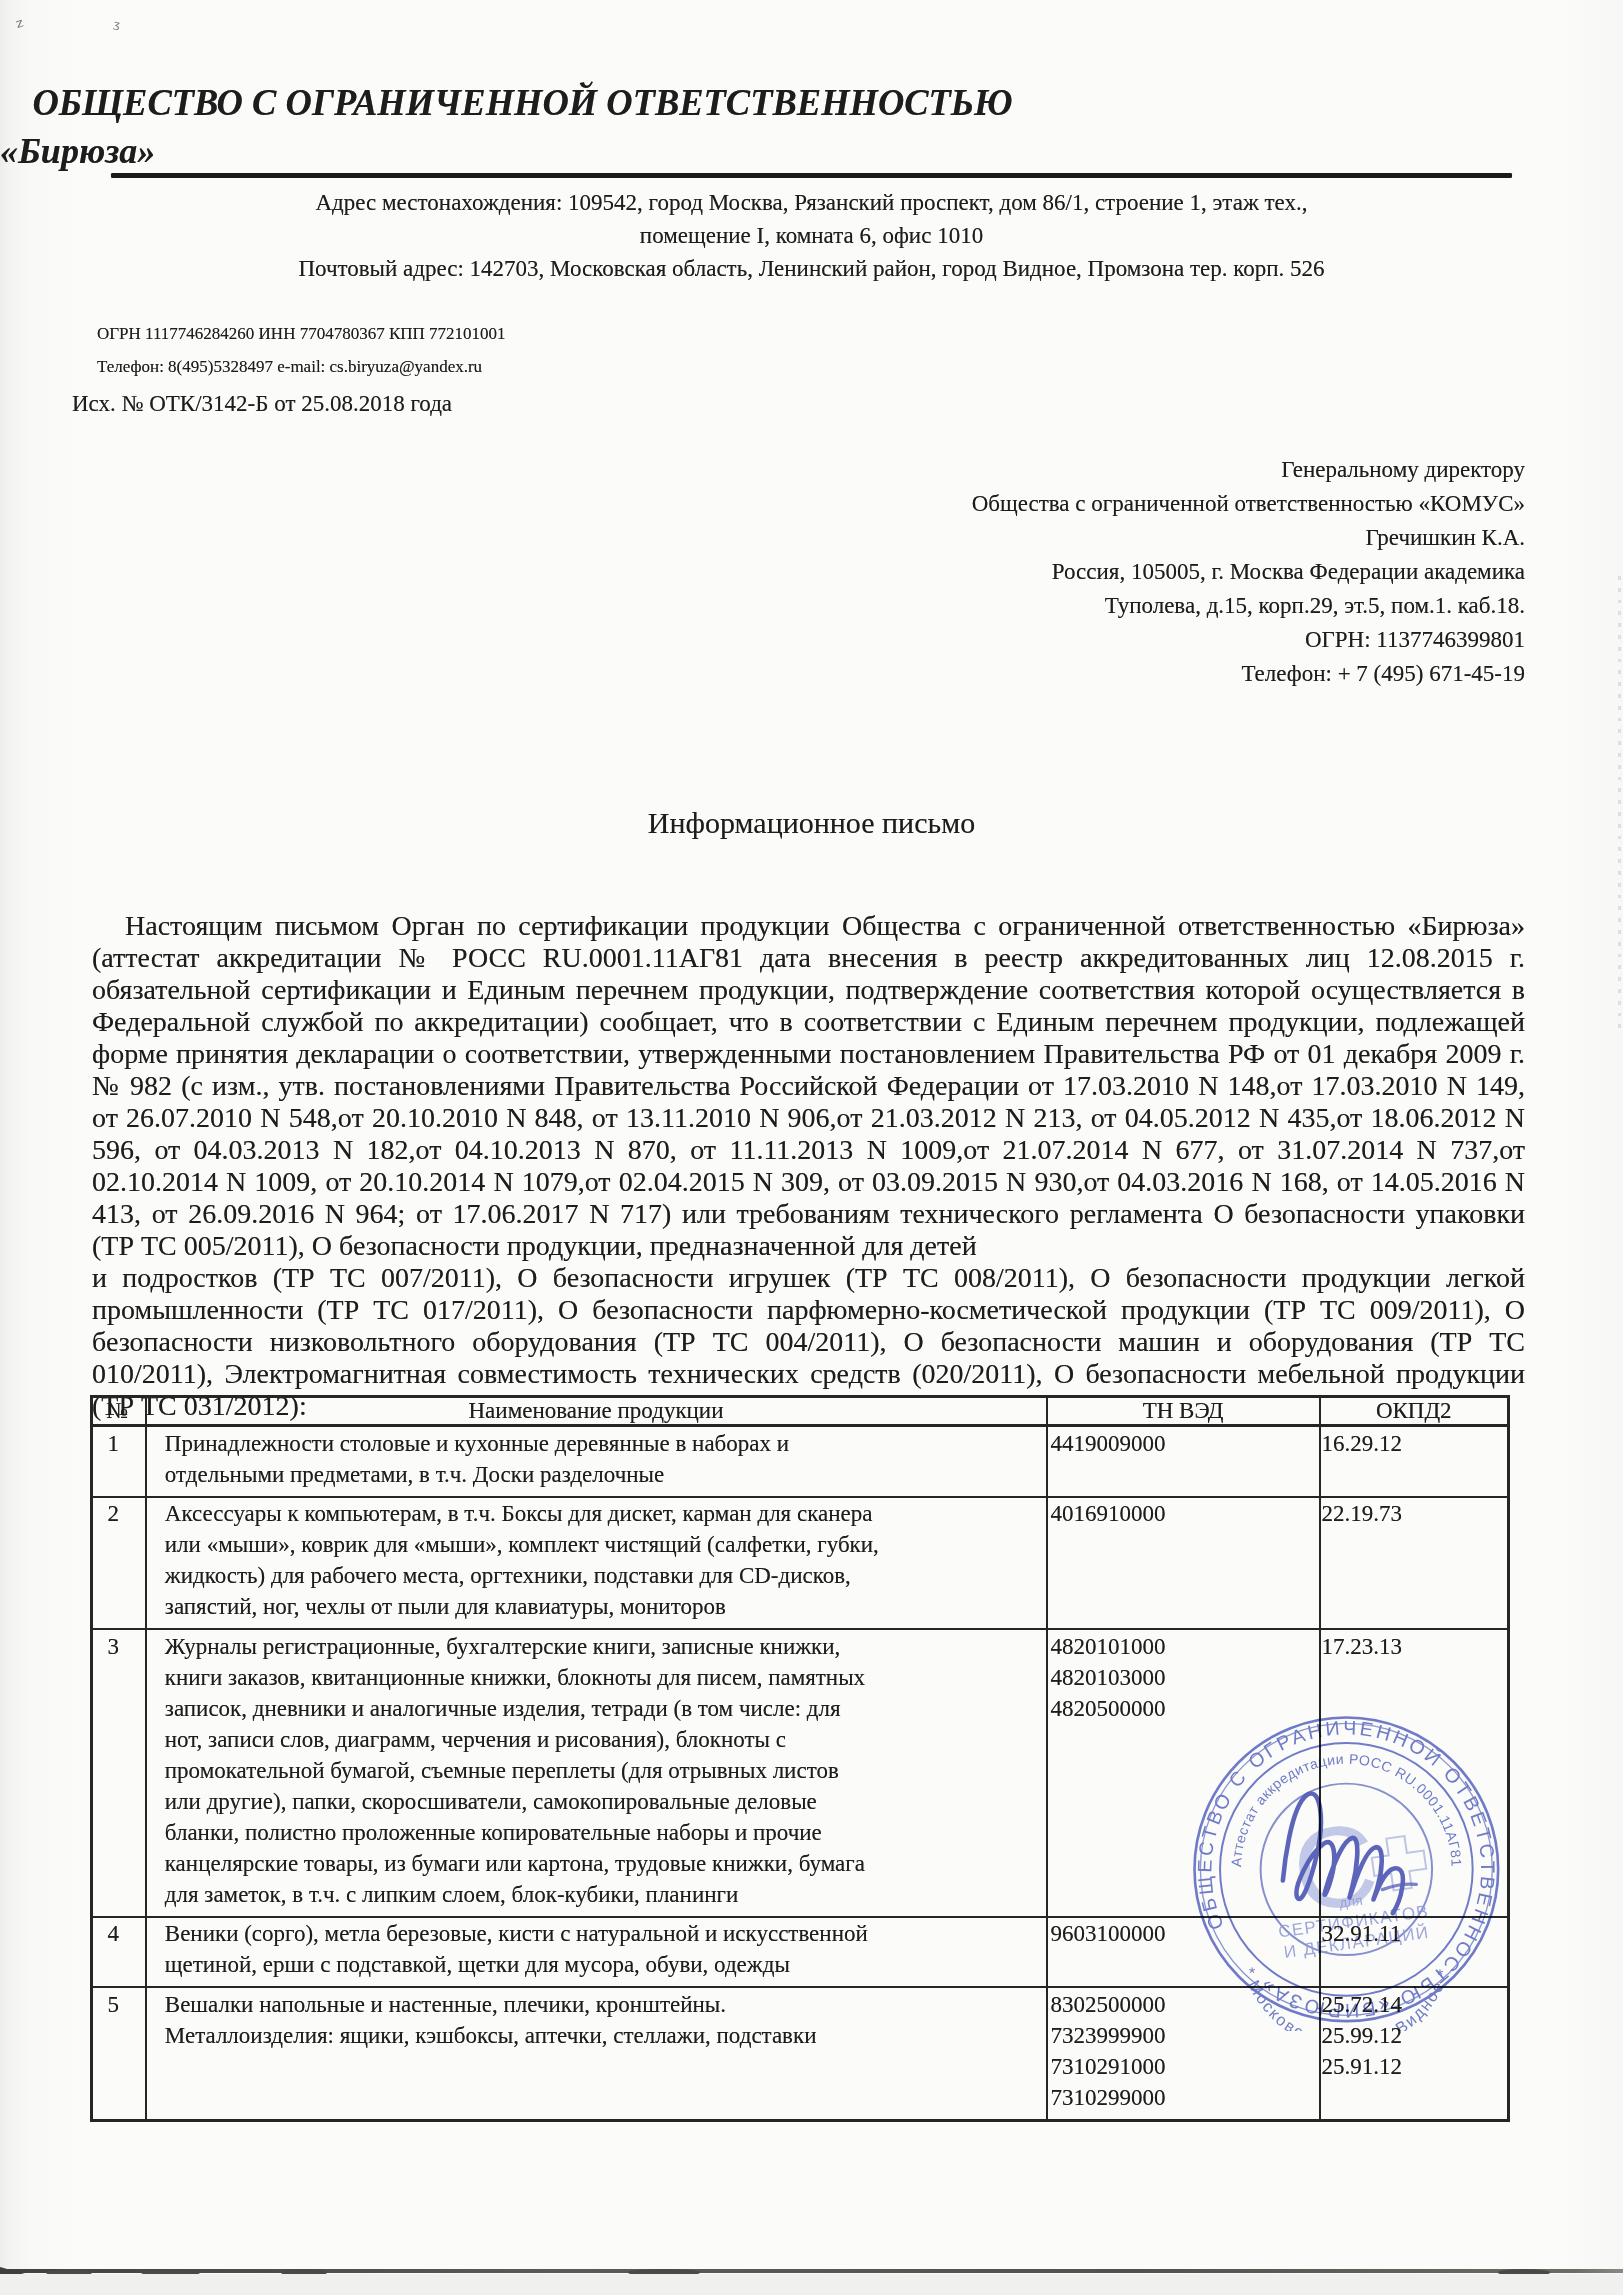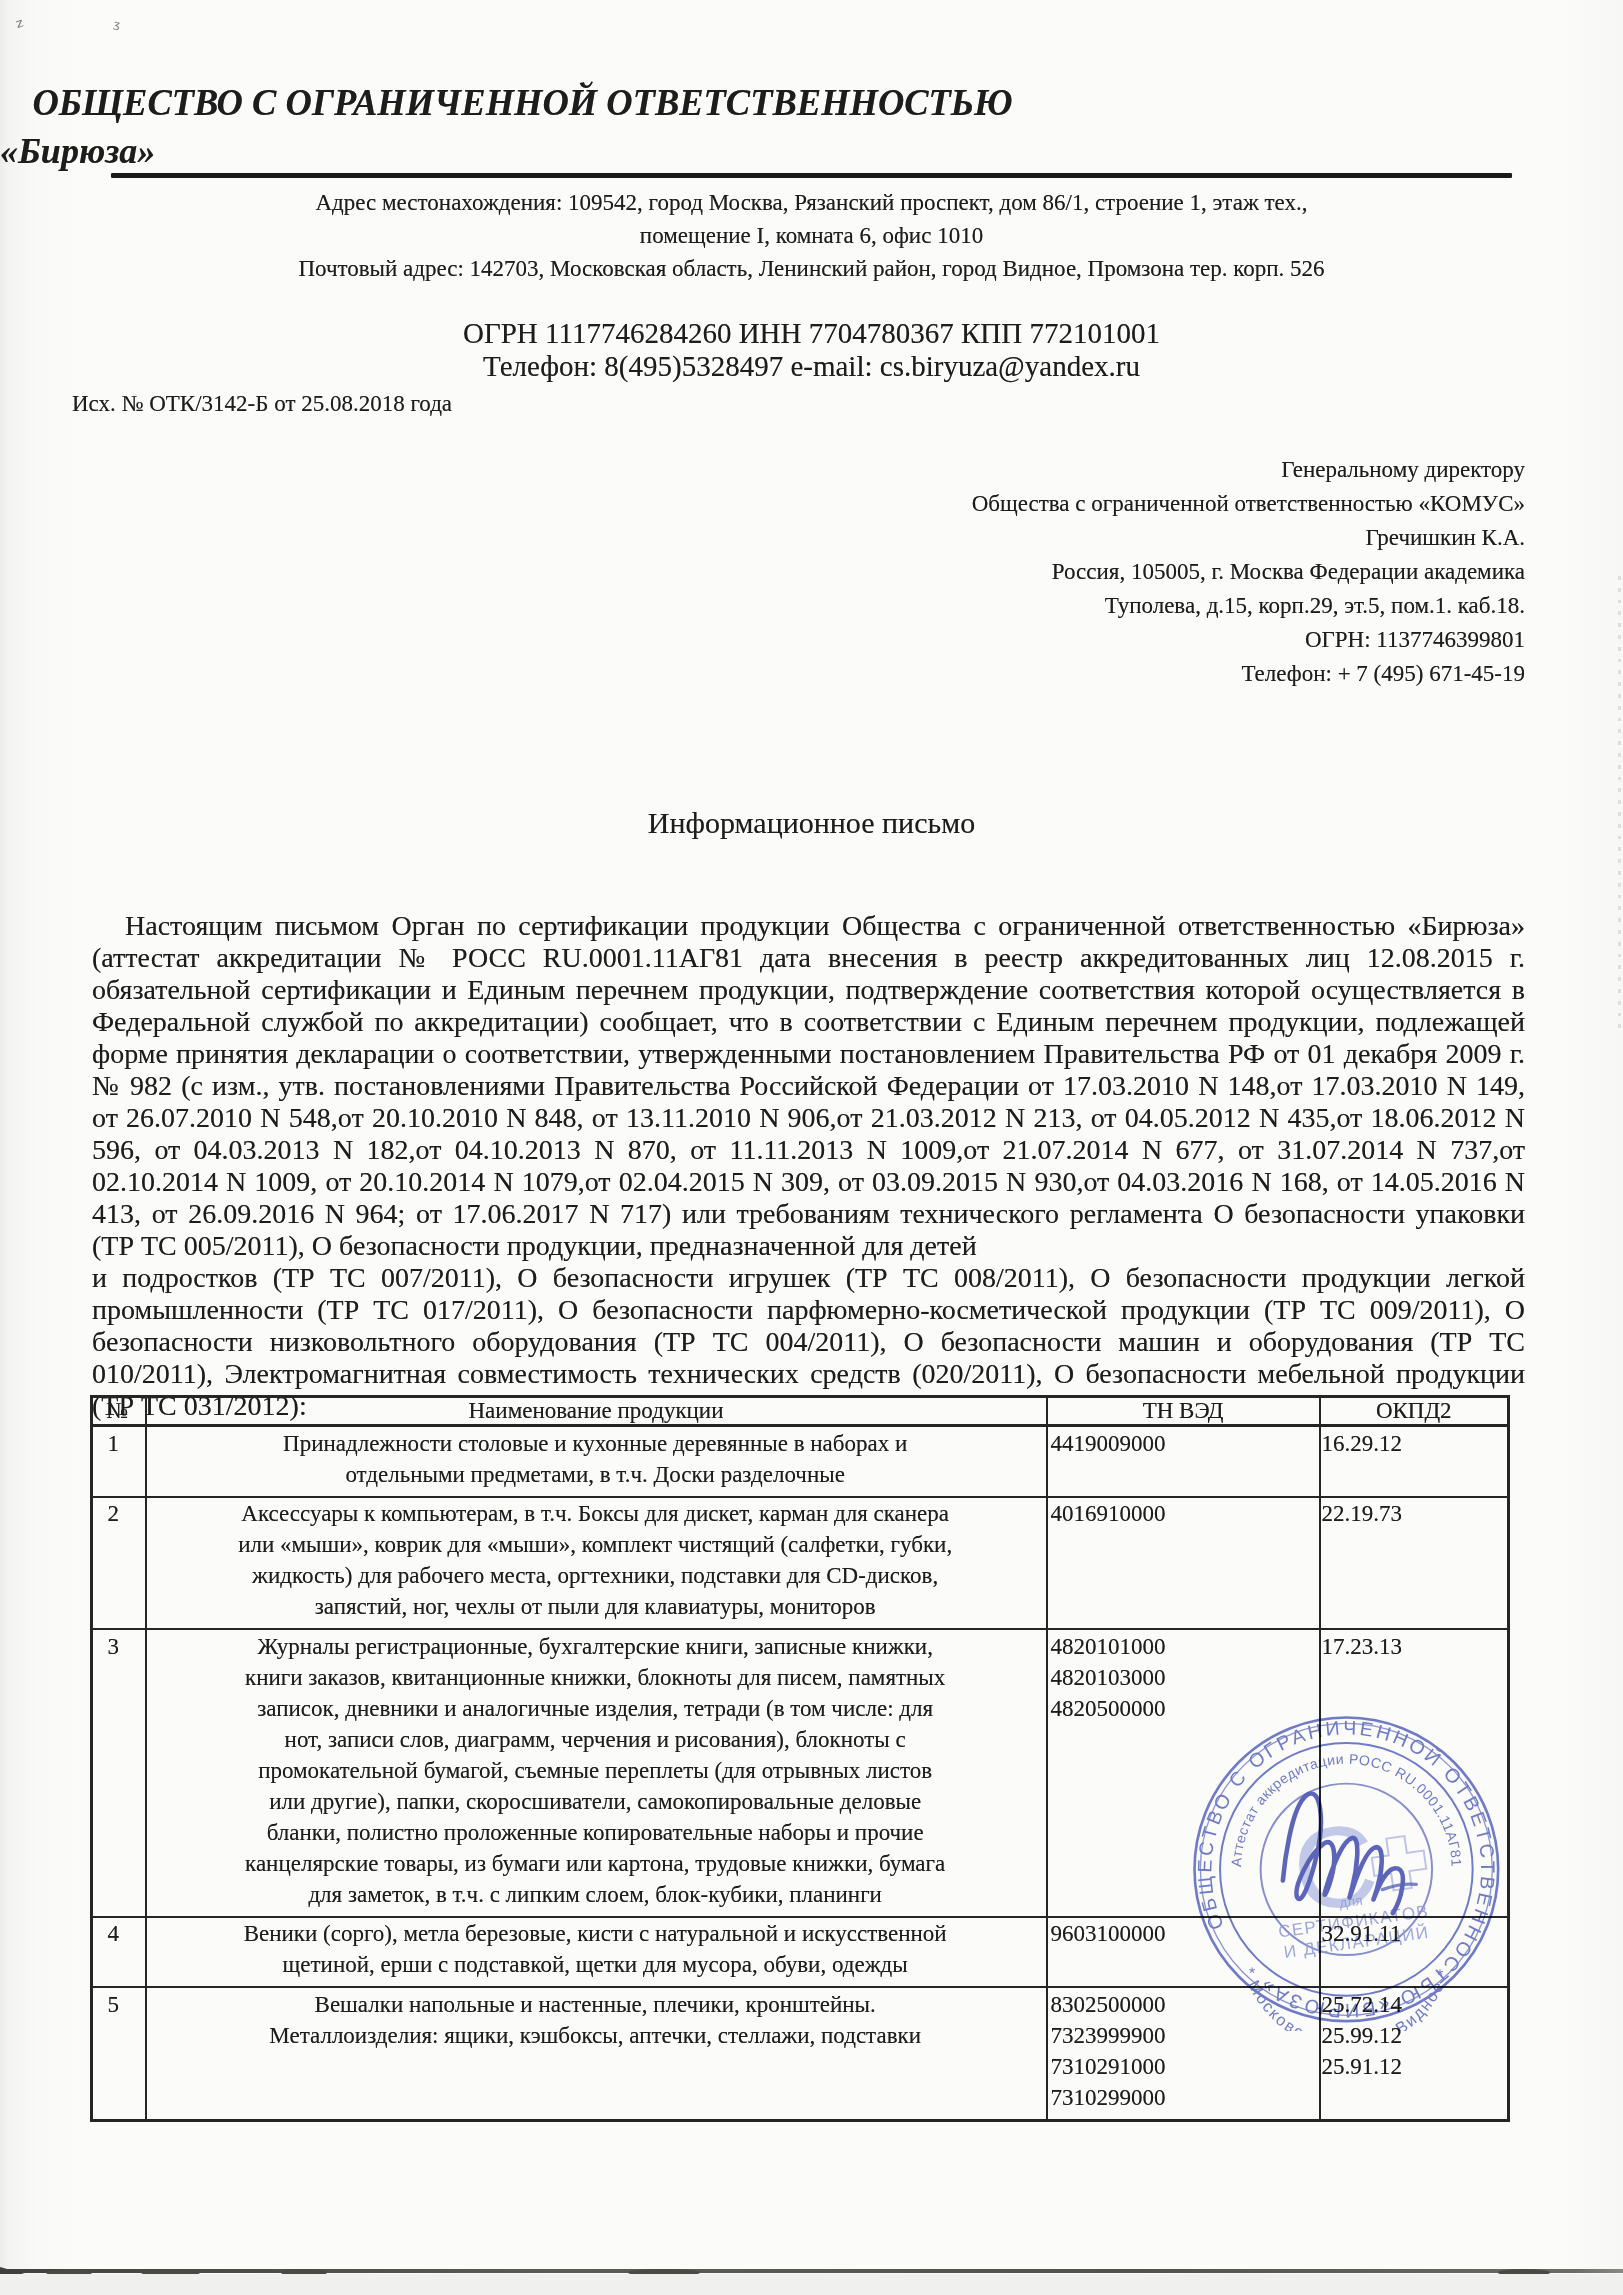--- a/index.html
+++ b/index.html
@@ -16,22 +16,22 @@
   .page *{box-sizing:border-box;}
   .txt{ text-shadow:0 0 0.5px rgba(35,35,35,0.55); }
   .company-line1{position:absolute;left:0;top:80px;width:100%;
     font-size:38px;font-weight:bold;font-style:italic;letter-spacing:0px;
     transform:scaleX(0.96);}
   .company-line2{position:absolute;left:0;top:130px;width:100%;
     font-size:36px;font-weight:bold;font-style:italic;}
   .head-rule{position:absolute;left:111px;top:173px;width:1401px;height:4.6px;background:#1b1b1b;border-radius:1.3px;}
   .addr-block{position:absolute;left:97px;top:186px;width:1429px;text-align:center;
     font-size:23px;line-height:33px;}
-  .reg-block{position:absolute;left:97px;top:317px;width:1429px;text-align:center;
-    font-size:29px;line-height:33px;}
+  .reg-block{position:absolute;left:97px;top:317px;width:1429px;text-align:left;
+    font-size:17px;line-height:33px;}
   .ref-line{position:absolute;left:72px;top:391px;font-size:23px;}
 
   
   .recipient{position:absolute;left:739px;top:453px;width:786px;text-align:right;
     font-size:23px;line-height:34px;}
 
   
   .doc-title{position:absolute;left:97px;top:806px;width:1429px;text-align:center;font-size:30px;}
 
   
@@ -43,21 +43,21 @@
 
   
   .tbl{position:absolute;left:90px;top:1395px;width:1418px;
     border-collapse:collapse;table-layout:fixed;font-size:23px;}
   .tbl th,.tbl td{border:2px solid #252525;vertical-align:top;font-weight:normal;}
   .tbl th{height:29px;line-height:26px;text-align:center;padding:0;
     border-top-width:3.3px;border-bottom-width:3.3px;}
   .tbl th.c-num{text-align:left;padding-left:13px;}
   .tbl td{line-height:31px;padding-top:0.7px;padding-bottom:5.9px;white-space:pre-line;}
   .tbl td.c-num{padding-left:14.4px;}
-  .tbl td.c-name{padding-left:18.3px;padding-right:20px;text-align:center;}
+  .tbl td.c-name{padding-left:18.3px;padding-right:20px;}
   .tbl td.c-tnved{padding-left:3px;}
   .tbl td.c-okpd{}
   .tbl th.c-first,.tbl td.c-first{border-left-width:3.3px;}
   .tbl th.c-last,.tbl td.c-last{border-right-width:3.3px;}
   .tbl tr.last-row td{border-bottom-width:3.9px;}
 
   
   .stamp{position:absolute;left:1186px;top:1709px;width:322px;height:322px;
     mix-blend-mode:multiply;opacity:0.93;}
   .stamp text{font-family:"Liberation Sans","DejaVu Sans",sans-serif;}

